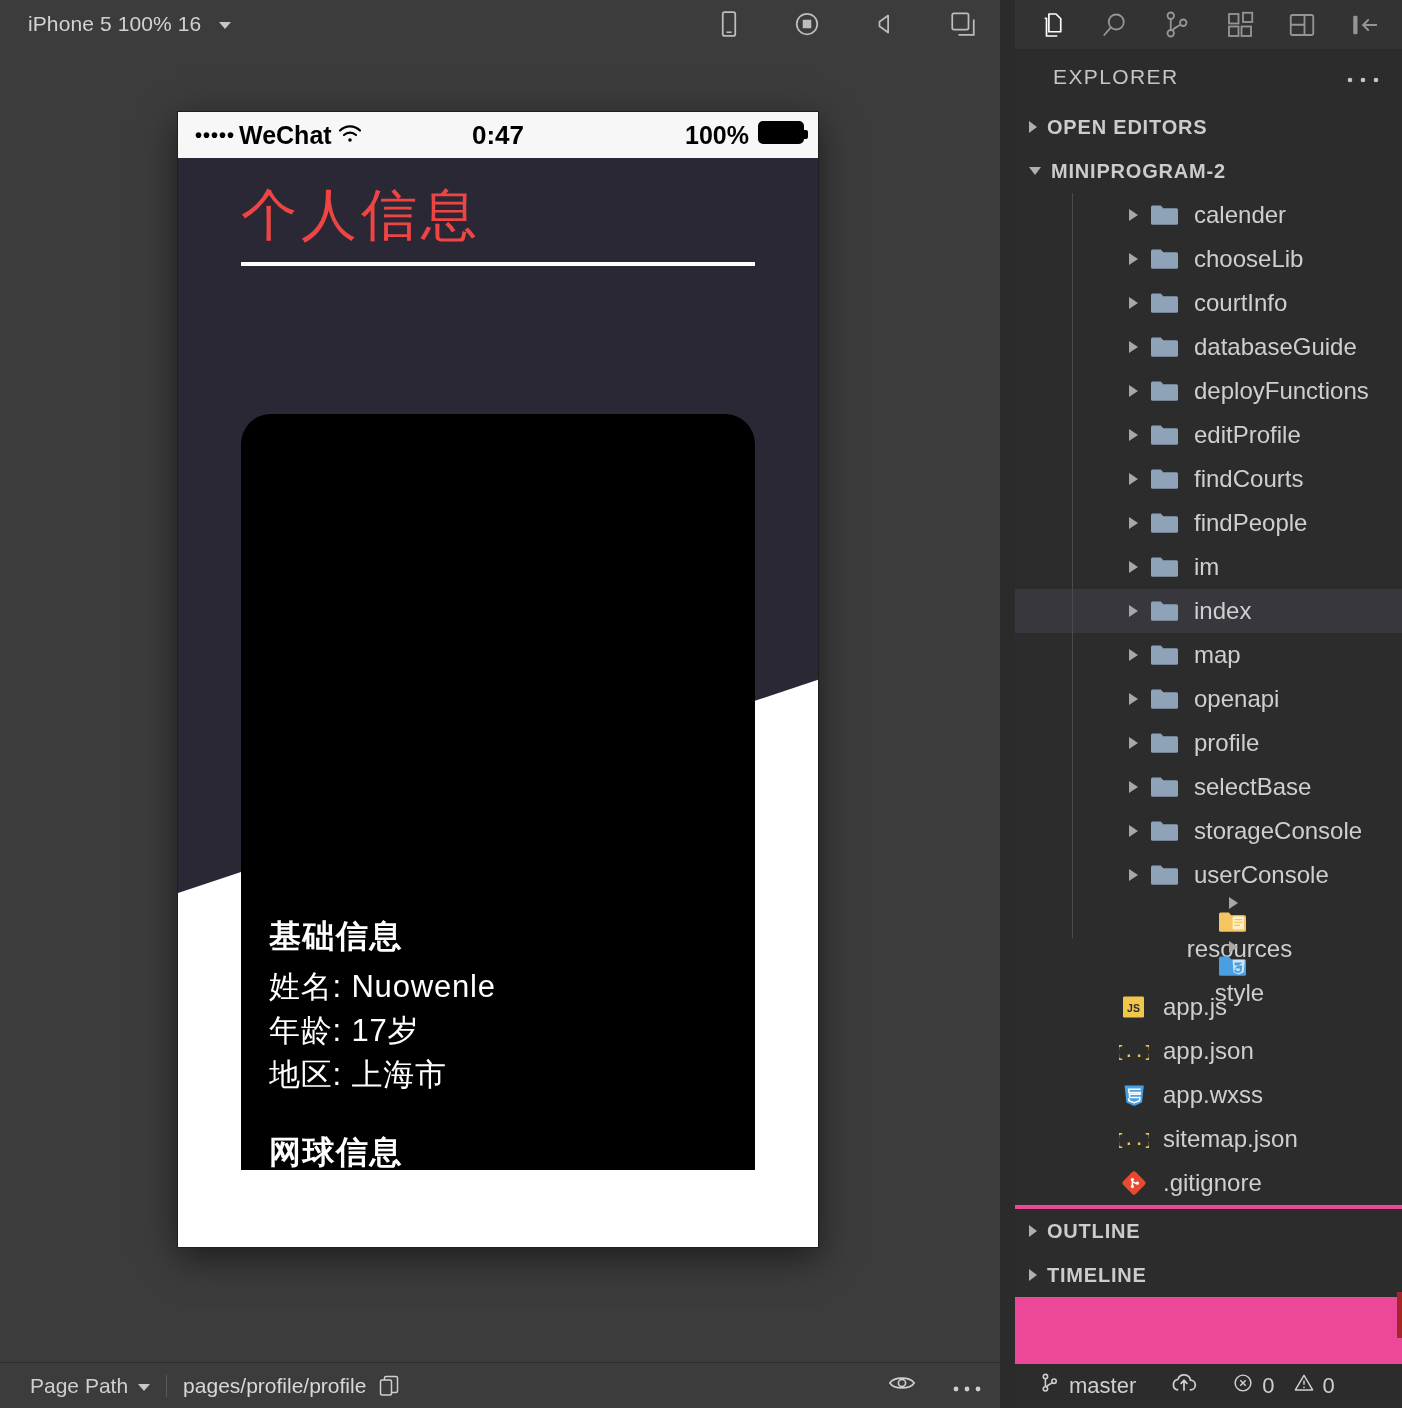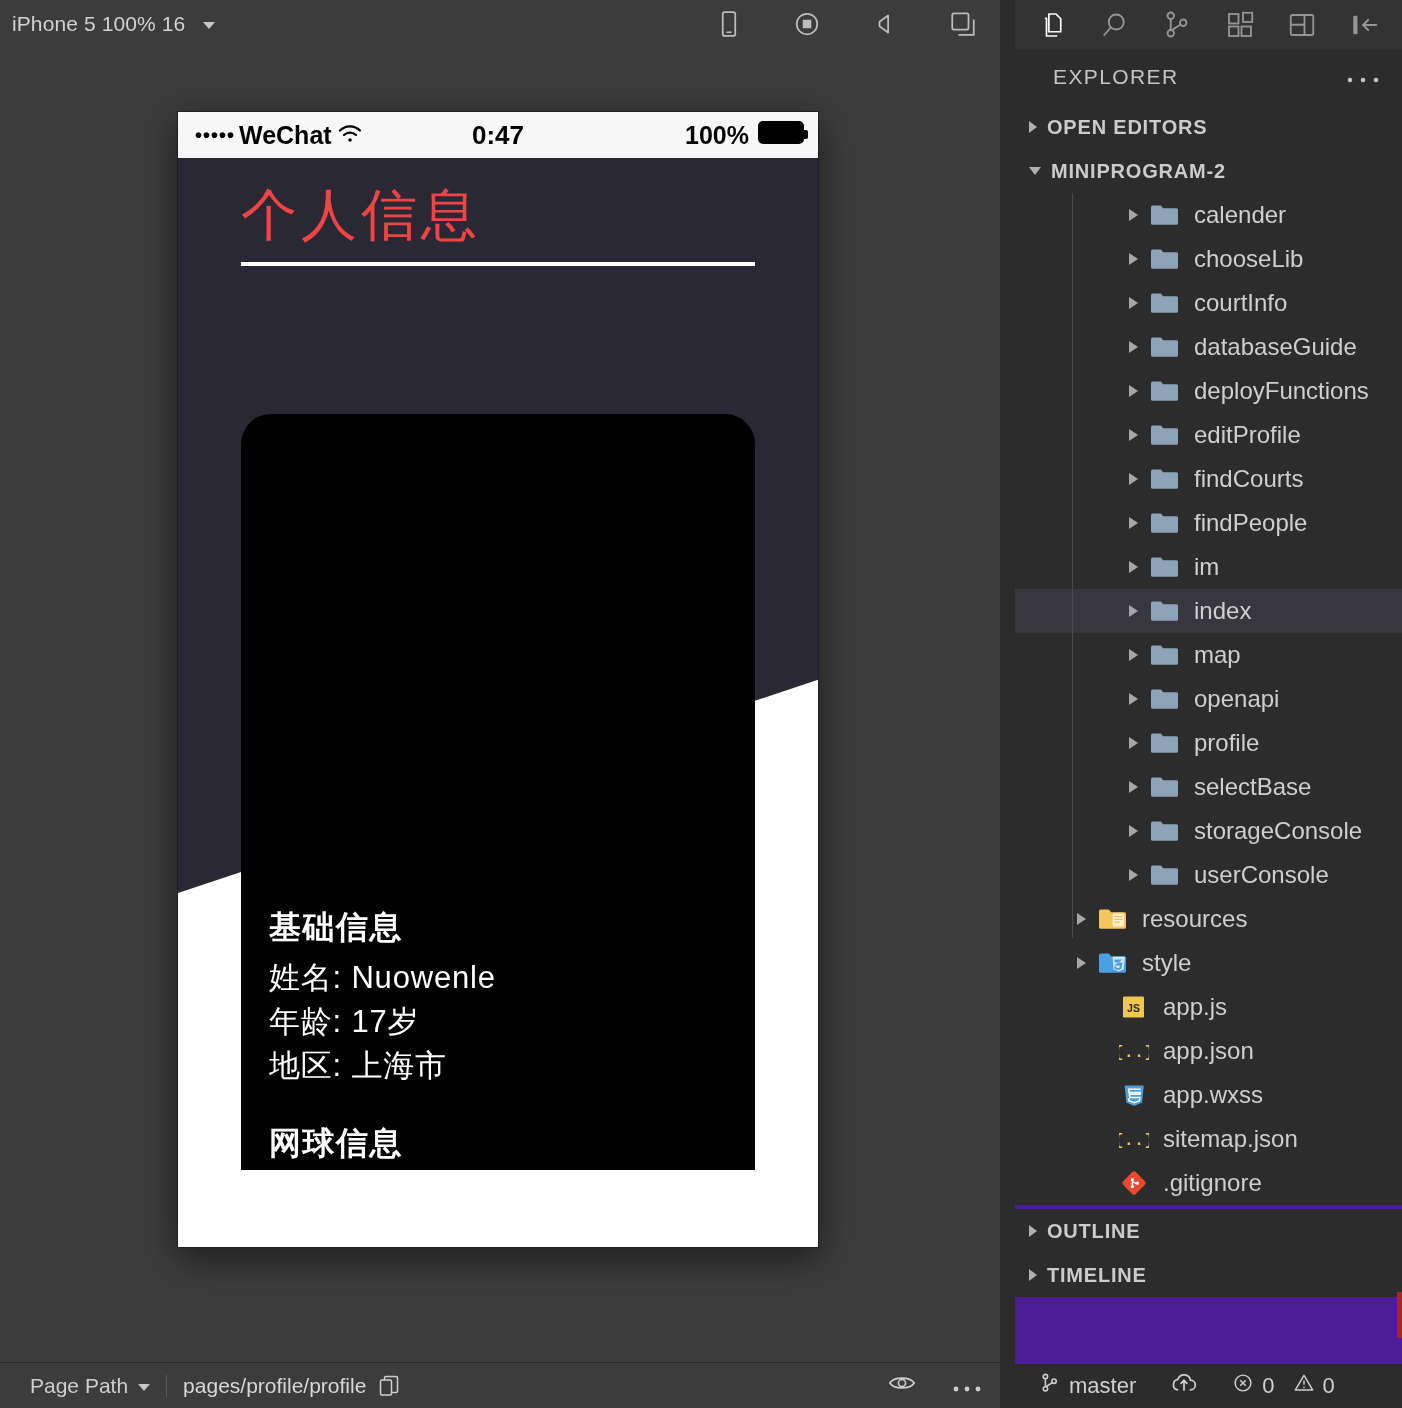--- a/index.html
+++ b/index.html
@@ -18,21 +18,21 @@
     position: absolute; left: 0; top: 0; width: 1000px; height: 1408px;
     background: #3c3c3c;
   }
   #sim-toolbar {
     position: absolute; left: 0; top: 0; width: 1000px; height: 47px;
     background: #3c3c3c;
     display: flex; align-items: center;
   }
   #sim-device-select {
     display: flex; align-items: center; gap: 16px;
-    margin-left: 12px; color: #d2d2d2; font-size: 21px; letter-spacing: .1px;
+    margin-left: 28px; color: #d2d2d2; font-size: 21px; letter-spacing: .1px;
   }
   .caret-down {
     width: 0; height: 0; border-left: 6px solid transparent;
     border-right: 6px solid transparent; border-top: 7px solid #c8c8c8;
     display: inline-block; margin-left: 2px; position: relative; top: 2px;
   }
   #sim-toolbar-icons {
     position: absolute; right: 22px; top: 0; height: 47px;
     display: flex; align-items: center; gap: 48px;
   }
@@ -100,42 +100,42 @@
     background: #2a2834;
     clip-path: polygon(0 0, 100% 0, 100% 71%, 0 100%);
   }
   #wv-title-wrap { position: absolute; left: 63px; top: 23px; width: 514px; }
   #wv-title { color: #ef4444; font-size: 56px; font-weight: 400; letter-spacing: 4px; line-height: 1.2; }
   #wv-title-rule { margin-top: 14px; height: 4px; background: #fff; width: 514px; }
   #wv-card {
     position: absolute; left: 63px; top: 256px; width: 514px; height: 760px;
     background: #000; border-radius: 30px 30px 0 0; overflow: hidden;
   }
-  #wv-card-inner { padding: 4px 28px; color: #fff; }
+  #wv-card-inner { padding: 13px 28px; color: #fff; }
   .card-spacer { height: 488px; }
   .card-h { font-size: 32px; font-weight: 700; letter-spacing: 1.5px; margin-bottom: 6px; }
   .card-line { font-size: 31px; font-weight: 400; letter-spacing: .8px; line-height: 1.42; }
   .card-gap { height: 34px; }
 
   
   #sim-bottombar {
     position: absolute; left: 0; bottom: 0; width: 1000px; height: 46px;
     background: #3c3c3c; border-top: 1px solid #2c2c2c;
     display: flex; align-items: center; color: #cfcfcf; font-size: 21px;
   }
   #bb-pagepath { display: flex; align-items: center; gap: 8px; margin-left: 30px; }
   #bb-sep { width: 1px; height: 22px; background: #5a5a5a; margin: 0 16px; }
   #bb-path { color: #d8d8d8; }
   #bb-copy { margin-left: 12px; width: 22px; height: 24px; }
   #bb-right { position: absolute; right: 18px; display: flex; align-items: center; gap: 36px; }
 
   
   #vscode {
     position: absolute; right: 0; top: 0; width: 387px; height: 1408px;
-    background: #4c1d95; color: #ccc;
+    background: #ec4899; color: #ccc;
   }
   #activity-bar {
     height: 49px; background: #333333; display: flex; align-items: center;
     justify-content: space-between; padding: 0 22px;
   }
   .act-ico { width: 30px; height: 30px; opacity: .62; }
   .act-ico.active { opacity: 1; }
   #explorer-header {
     height: 56px; display: flex; align-items: center; justify-content: space-between;
     padding: 0 22px 0 38px; background: #2c2c2c;
@@ -163,21 +163,21 @@
   }
   .row.selected { background: #37373d; }
   .row .tw-s {
     width: 0; height: 0; border-top: 6px solid transparent;
     border-bottom: 6px solid transparent; border-left: 9px solid #a7a7a7;
     margin-right: 12px; flex: none;
   }
   .row .tw-spacer { width: 21px; flex: none; }
   .ic { width: 30px; height: 26px; margin-right: 14px; flex: none; display: block; }
   .lvl2 { padding-left: 114px; }
-  .lvl1 { padding-left: 62px; }
+  .lvl1 { padding-left: 62px; flex-direction: column; }
   .lvl1-file { padding-left: 83px; }
 
   
   .folder-plain { display:block; }
 
   #outline-timeline { margin-top: 4px; }
   #statusbar {
     position: absolute; left: 0; bottom: 0; width: 402px; height: 44px;
     display: flex; align-items: center; gap: 0; padding-left: 24px;
     background: #2c2c2c; color: #cfcfcf; font-size: 22px;

